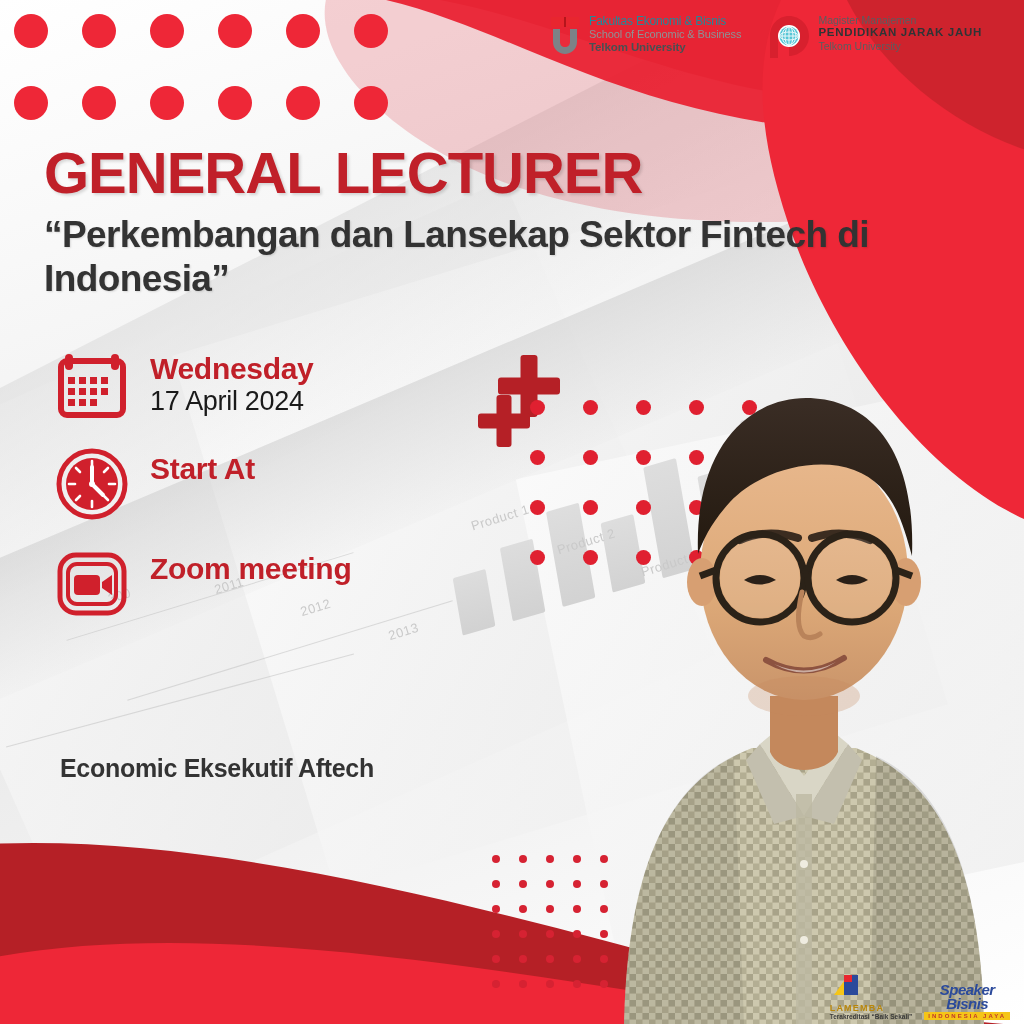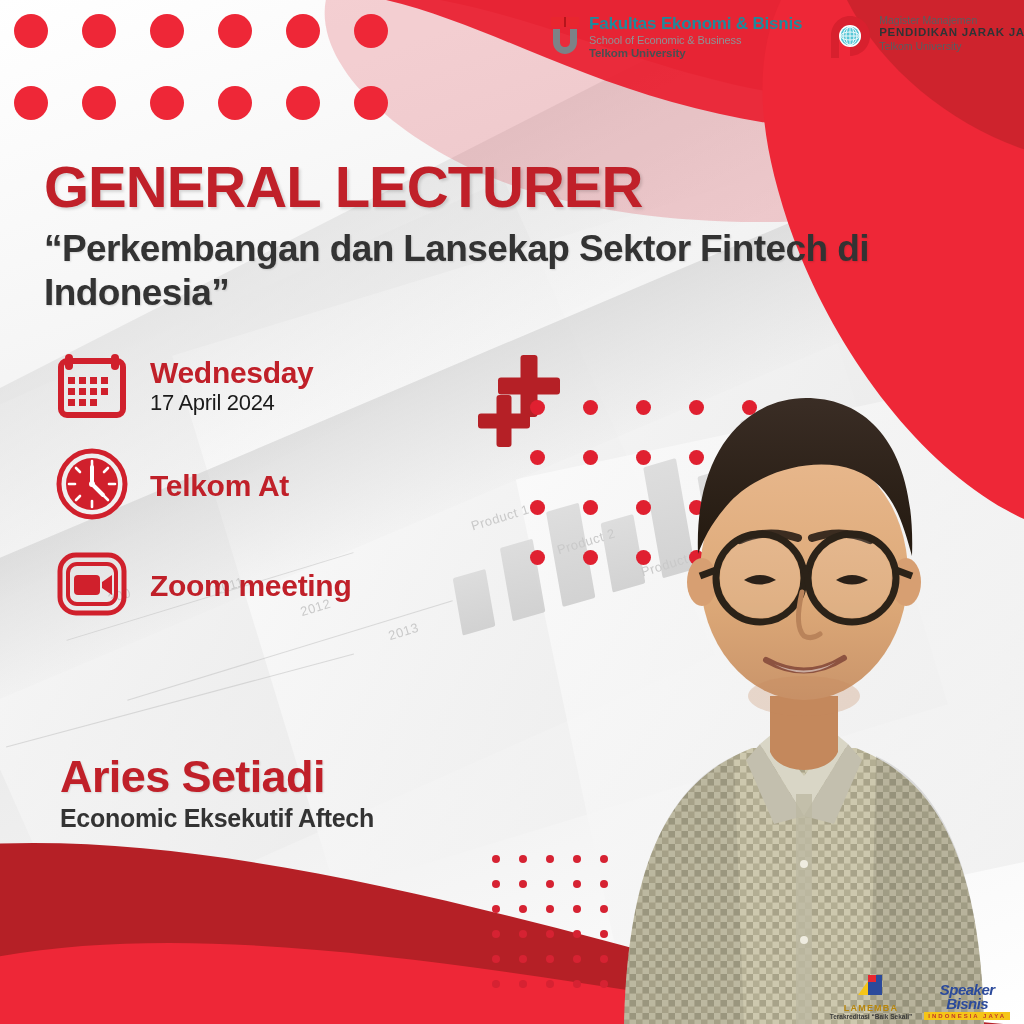--- a/index.html
+++ b/index.html
@@ -89,72 +89,72 @@
   .plus-1 .v { height:62px; width:17px; }
   .plus-2 { left:478px; top:395px; width:52px; height:52px; }
   .plus-2 .h { width:52px; height:15px; }
   .plus-2 .v { height:52px; width:15px; }
 
   
   .logos { position:absolute; top:14px; left:548px; display:flex;
            align-items:flex-start; gap:26px; z-index:40; }
   .logo-block { display:flex; align-items:flex-start; gap:7px; }
   .logo-text { line-height:1.18; }
-  .fak-l1 { font-size:17px; font-weight:bold; color:#1f8a9c; letter-spacing:-.2px;
+  .fak-l1 { font-size:12px; font-weight:normal; color:#1f8a9c; letter-spacing:-.2px;
             white-space:nowrap; }
   .fak-l2 { font-size:11px; color:#8c9396; letter-spacing:-.1px; white-space:nowrap; }
   .fak-l3 { font-size:11.5px; font-weight:bold; color:#4a4f52; letter-spacing:-.1px;
             white-space:nowrap; }
   .pjj-l1 { font-size:10.5px; color:#595e61; white-space:nowrap; }
   .pjj-l2 { font-size:11.5px; font-weight:bold; color:#2f3436; letter-spacing:.7px;
             white-space:nowrap; }
   .pjj-l3 { font-size:10.5px; color:#595e61; white-space:nowrap; }
 
   
-  .headline { position:absolute; left:44px; top:158px; z-index:30; }
+  .headline { position:absolute; left:44px; top:144px; z-index:30; }
   .h-main {
     font-size:58px; font-weight:bold; color:#c02029;
     letter-spacing:-1px; line-height:1;
     text-shadow:2px 2px 3px rgba(0,0,0,.14);
   }
   .h-sub {
     margin-top:11px; font-size:37px; font-weight:bold; color:#333333;
     line-height:1.2; letter-spacing:-.6px;
     text-shadow:1px 1px 2px rgba(0,0,0,.13);
     max-width:850px;
   }
 
   
   .info { position:absolute; left:56px; top:348px; z-index:30; }
-  .info-row { display:flex; align-items:center; gap:22px; margin-bottom:28px; }
+  .info-row { display:flex; align-items:flex-start; gap:22px; margin-bottom:28px; }
   .info-icon { flex:0 0 auto; width:72px; height:72px; position:relative; }
   .info-txt { padding-top:4px; }
   .info-title { font-size:30px; font-weight:bold; color:#c02029; line-height:1.12;
                 letter-spacing:-.3px; }
-  .info-value { font-size:22px; color:#1a1a1a; line-height:1.18; letter-spacing:-.3px; }
+  .info-value { font-size:27px; color:#1a1a1a; line-height:1.18; letter-spacing:-.3px; }
   .info-value.url { font-size:29px; line-height:1.15; max-width:420px; word-break:break-all; }
 
   
   .speaker { position:absolute; left:60px; top:752px; z-index:30; }
   .sp-label { font-size:37px; font-weight:bold; font-style:italic; color:#2e2e2e;
               letter-spacing:-.5px; line-height:1.08;
               text-shadow:1px 1px 2px rgba(0,0,0,.12); }
   .sp-name  { font-size:45px; font-weight:bold; color:#c02029; letter-spacing:-.6px;
               line-height:1.12; text-shadow:1px 1px 2px rgba(0,0,0,.12); }
   .sp-role  { font-size:25px; font-weight:bold; color:#333333; letter-spacing:-.3px;
               margin-top:2px; }
 
   
   .photo { position:absolute; right:0px; bottom:0px; width:440px; height:700px;
            z-index:25; overflow:hidden; }
 
   
   .foot-logos { position:absolute; right:14px; bottom:4px; z-index:45;
                 display:flex; align-items:flex-end; gap:12px; }
-  .lam { text-align:center; }
+  .lam { text-align:left; }
   .lam-name { font-size:9px; font-weight:bold; color:#b8860b; letter-spacing:1.2px; }
   .lam-sub  { font-size:6.5px; color:#3a3a3a; white-space:nowrap; font-weight:bold; }
   .km { text-align:center; }
   .km-l1 { font-size:15px; font-weight:bold; color:#2b4a9b; line-height:.92;
            letter-spacing:-.5px; font-style:italic; }
   .km-band { background:#f5c518; color:#c0392b; font-size:6px; font-weight:bold;
              letter-spacing:2px; padding:1px 4px; margin-top:1px; }
 </style>
 </head>
 <body>
@@ -444,41 +444,40 @@
             <line x1="48" y1="48" x2="52" y2="52"></line>
             <line x1="52" y1="20" x2="48" y2="24"></line>
             <line x1="24" y1="48" x2="20" y2="52"></line>
           </g>
           <line x1="36" y1="36" x2="36" y2="19" stroke="#ffffff" stroke-width="4" stroke-linecap="round"></line>
           <line x1="36" y1="36" x2="47" y2="47" stroke="#ffffff" stroke-width="4" stroke-linecap="round"></line>
           <circle cx="36" cy="36" r="3" fill="#ffffff"></circle>
         </svg>
       </div>
       <div class="info-txt">
-        <div class="info-title">Telkom At</div>
+        <div class="info-title">Start At</div>
       </div>
     </div>
 
     <div class="info-row">
       <div class="info-icon">
         <svg width="72" height="72" viewBox="0 0 72 72">
           <rect x="4" y="7" width="64" height="58" rx="16" fill="none" stroke="#d0202c" stroke-width="5"></rect>
           <rect x="12" y="16" width="48" height="40" rx="9" fill="none" stroke="#d0202c" stroke-width="4"></rect>
           <rect x="18" y="27" width="26" height="20" rx="4" fill="#d0202c"></rect>
           <path d="M46,34 L56,27 L56,47 L46,40 Z" fill="#d0202c"></path>
         </svg>
       </div>
       <div class="info-txt">
         <div class="info-title">Zoom meeting</div>
       </div>
     </div>
   </div>
 
   <div class="speaker">
-    <div class="sp-name">Aries Setiadi</div>
     <div class="sp-role">Economic Eksekutif Aftech</div>
   </div>
 
   <div class="foot-logos">
 
     <div class="lam">
       <svg width="34" height="26" viewBox="0 0 34 26">
         <rect x="14" y="2" width="14" height="20" fill="#2b4a9b"></rect>
         <path d="M14,2 L22,2 L22,9 L14,9 Z" fill="#e8262f"></path>
         <path d="M4,22 L14,8 L14,22 Z" fill="#f5c518"></path>

